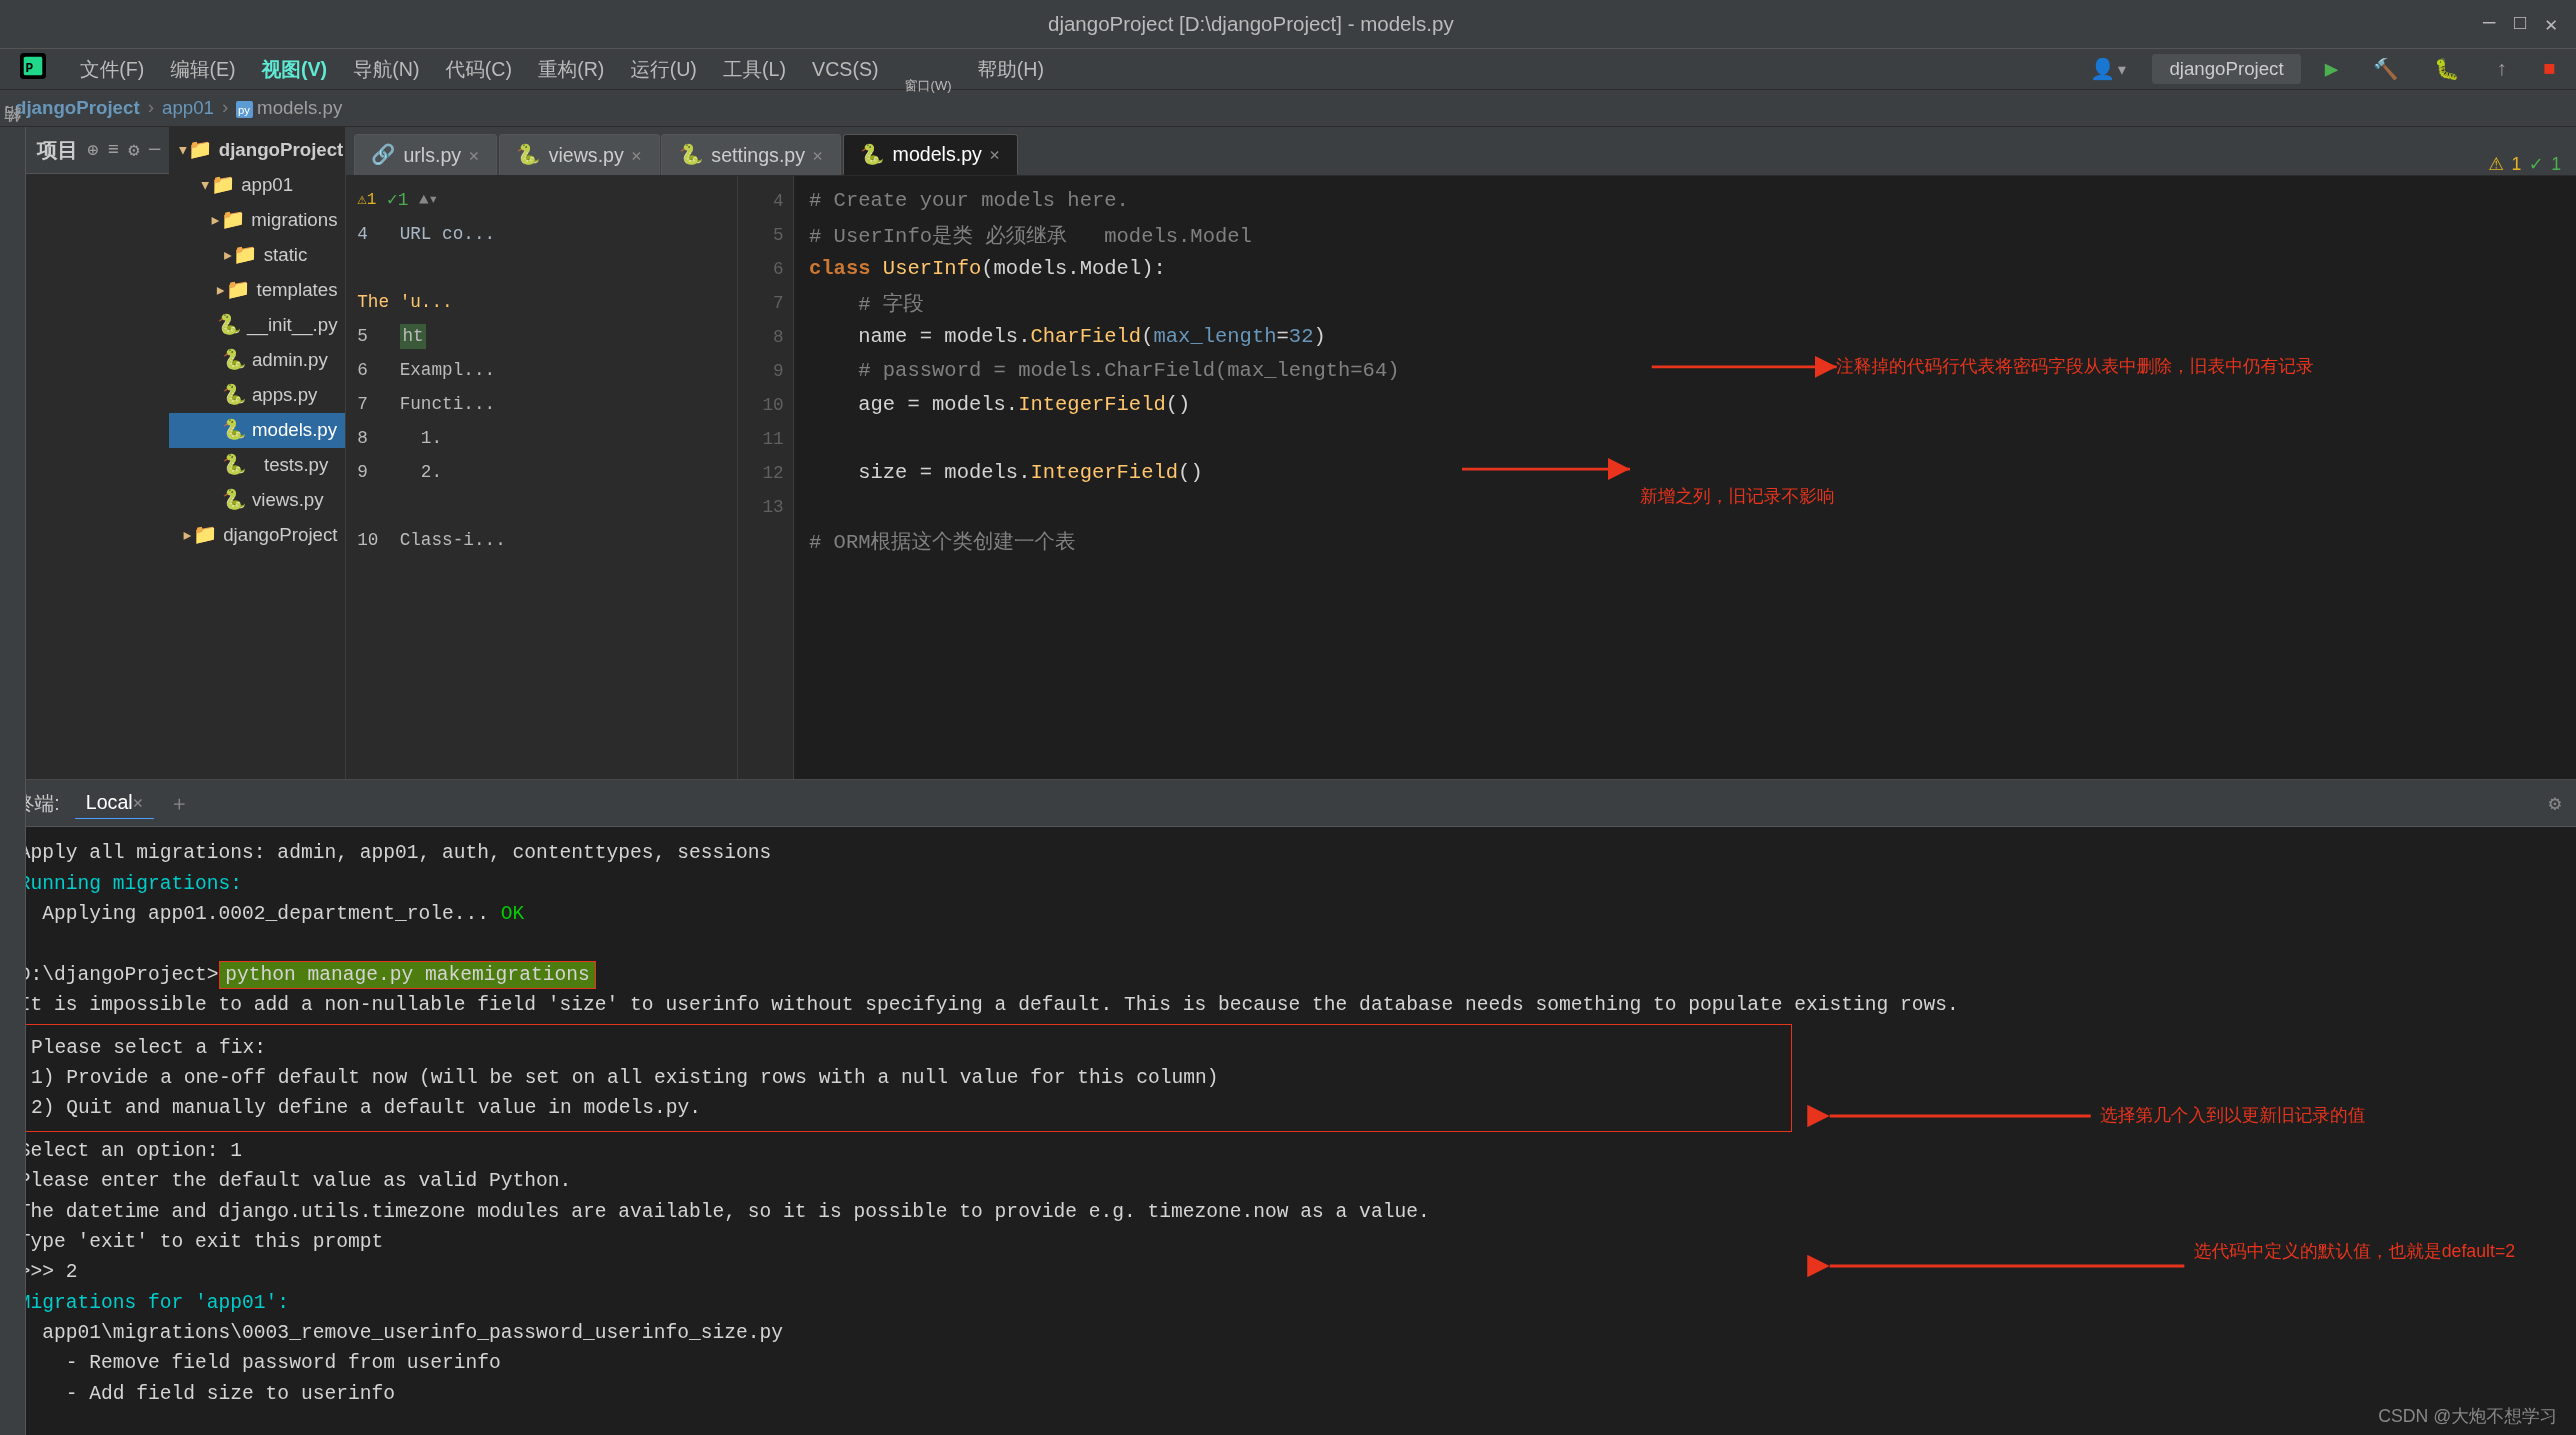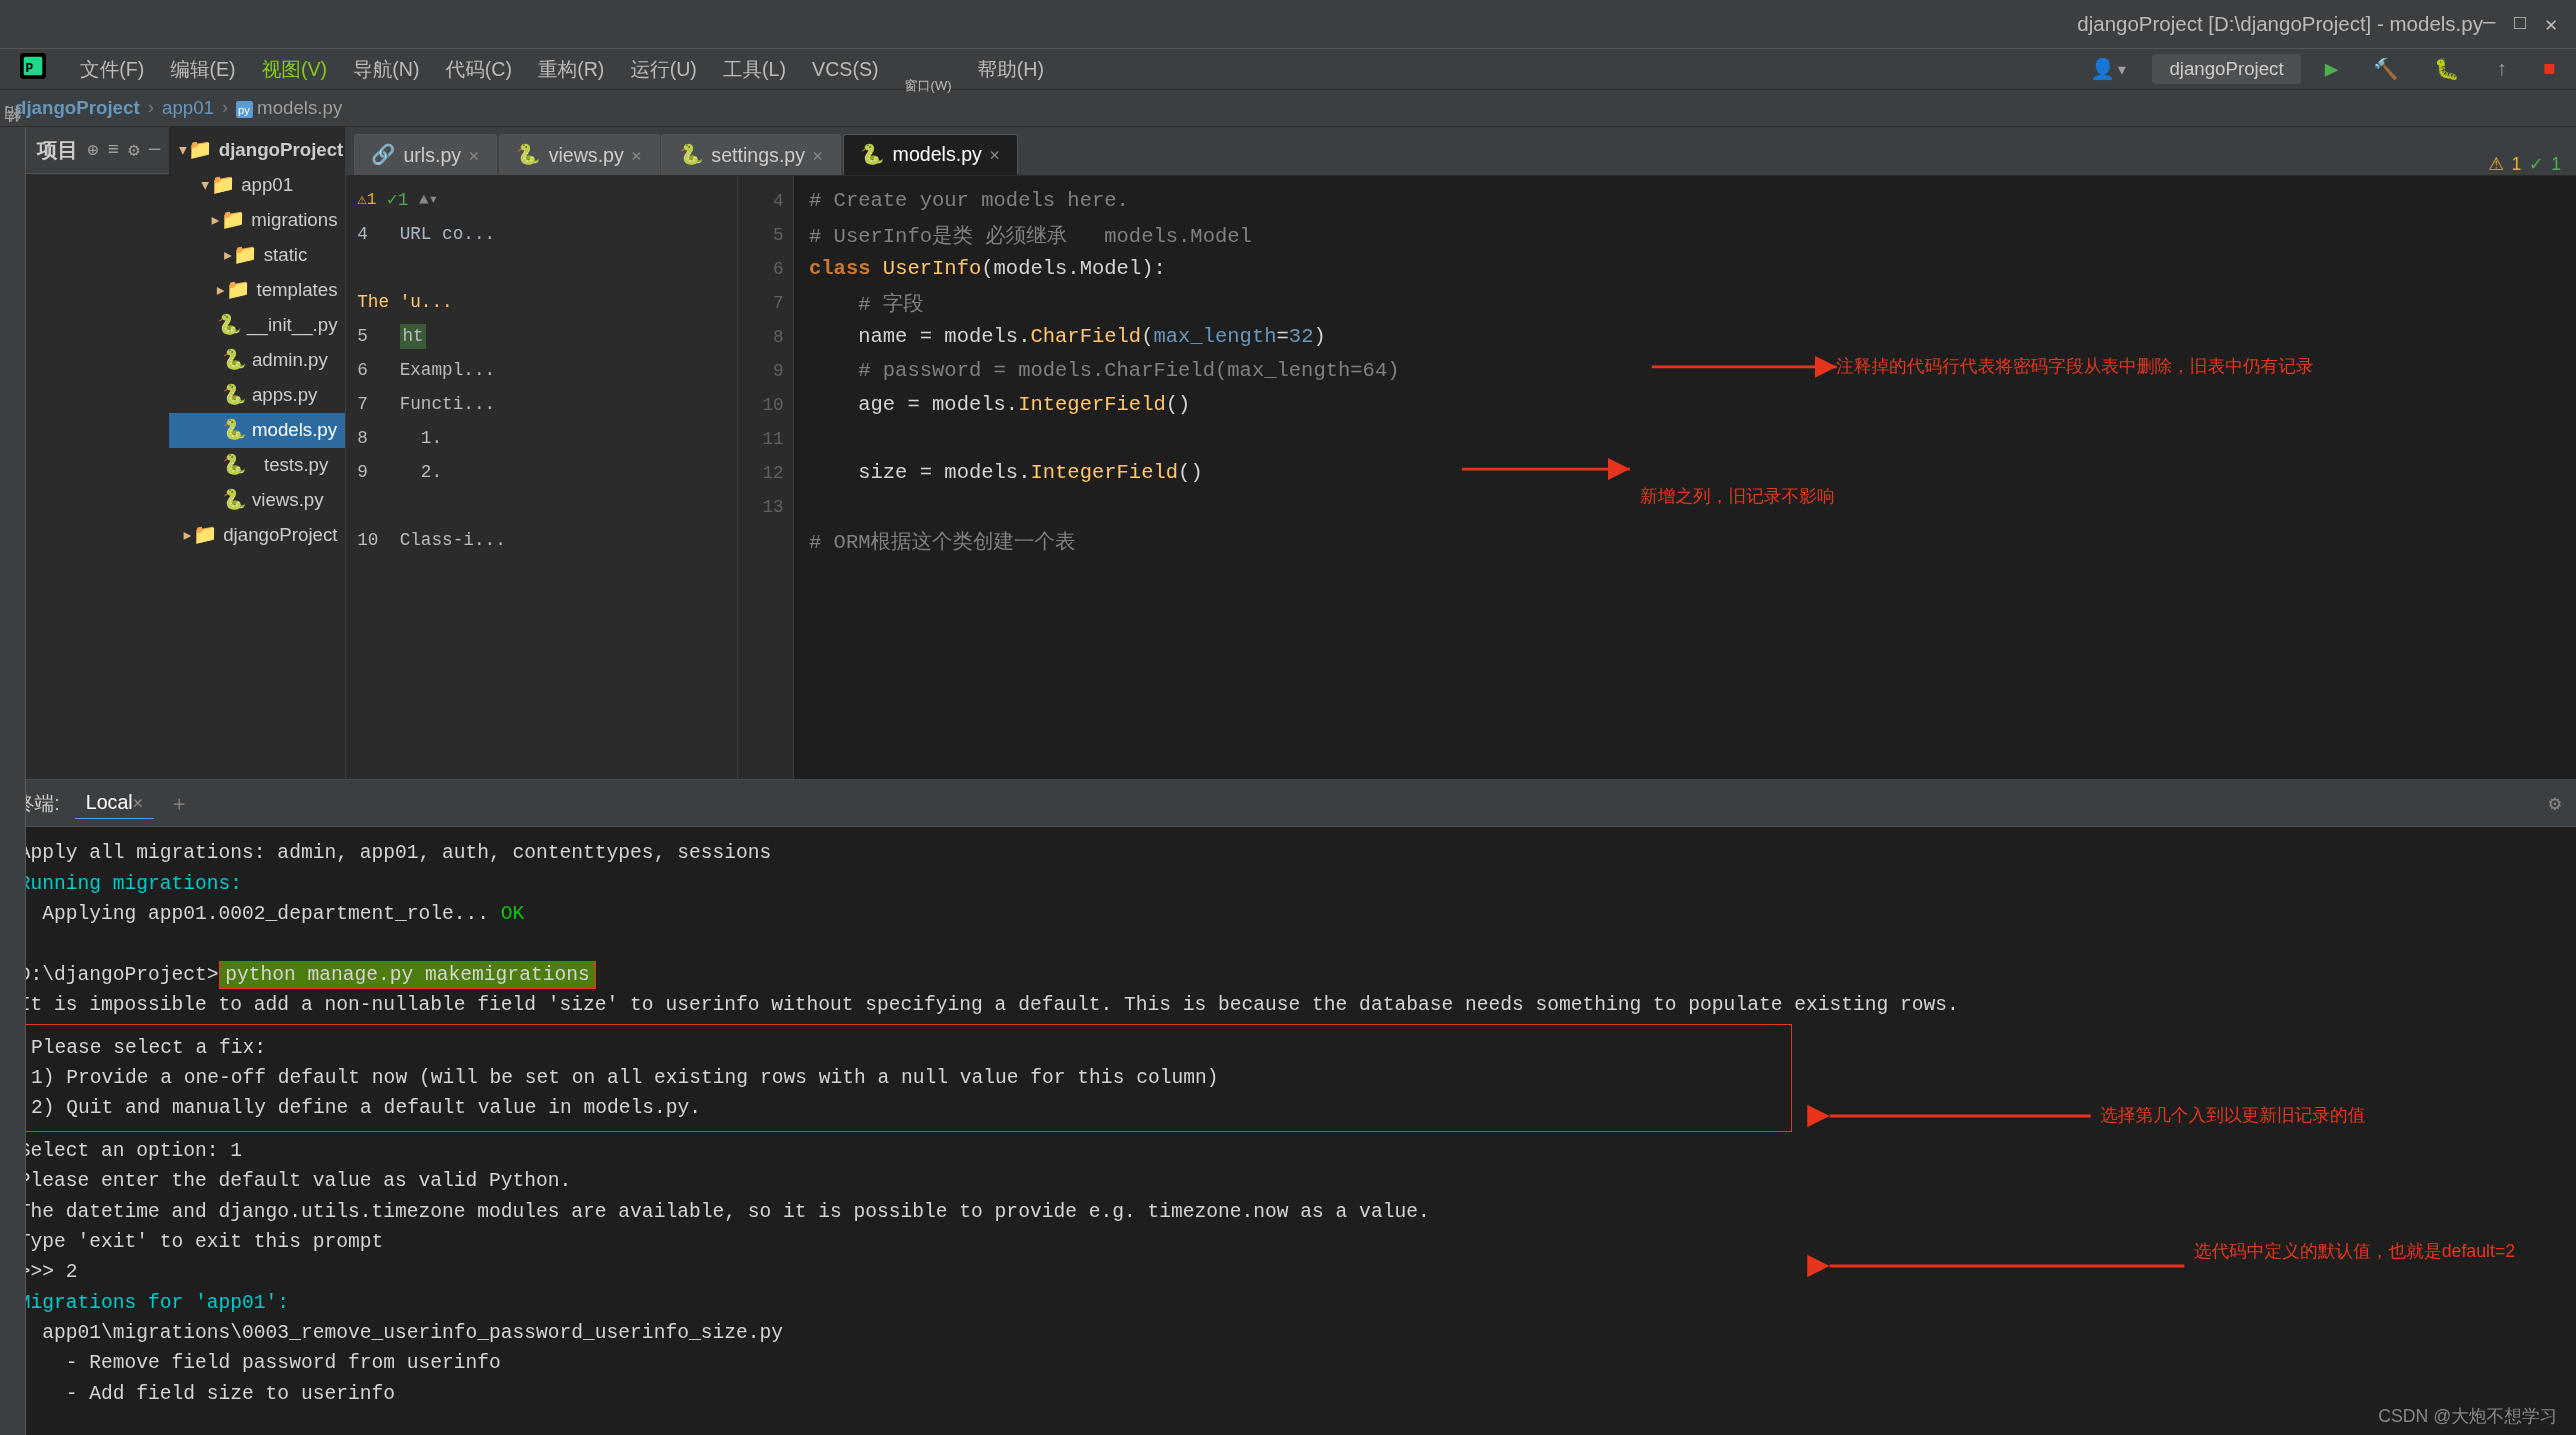--- a/index.html
+++ b/index.html
@@ -261,39 +261,39 @@
       bottom: 9.3px;
       right: 18.7px;
       font-size: 17.7px;
       color: #888;
     }
   </style>
 </head>
 <body>
 
 <div id="title-bar">
-  <span style="flex:1;text-align:right;font-size:20.5px;color:#bbb;font-family:sans-serif;">djangoProject [D:\djangoProject] - models.py</span>
+  <span style="flex:1;text-align:center;font-size:20.5px;color:#bbb;font-family:sans-serif;">djangoProject [D:\djangoProject] - models.py</span>
   <div style="display:flex;gap:18.7px;color:#bbb;font-size:20.5px;">
     <span>─</span>
     <span>□</span>
     <span>✕</span>
   </div>
 </div>
 
 <div id="menu-bar">
   <span style="margin-right:7.5px;">
     <svg width="26" height="26" viewBox="0 0 28 28" style="font-size:21px">
         <rect width="28" height="28" fill="#000" rx="4"></rect>
         <rect x="4" y="4" width="20" height="20" fill="#21d789" rx="2"></rect>
         <text x="6" y="20" font-size="14" fill="#000" font-weight="bold">P</text>
       </svg>
   </span>
   <span style="font-family:sans-serif;font-size:19.6px;color:#bbb;padding:3.7px 11.2px;">文件(F)</span>
   <span style="font-family:sans-serif;font-size:19.6px;color:#bbb;padding:3.7px 11.2px;">编辑(E)</span>
-  <span style="font-family:sans-serif;font-size:19.6px;color:#84cc16;padding:3.7px 11.2px;">视图(V)</span>
+  <span style="font-family:sans-serif;font-size:19.6px;color:#5eead4;padding:3.7px 11.2px;font-weight:bold;">视图(V)</span>
   <span style="font-family:sans-serif;font-size:19.6px;color:#bbb;padding:3.7px 11.2px;">导航(N)</span>
   <span style="font-family:sans-serif;font-size:19.6px;color:#bbb;padding:3.7px 11.2px;">代码(C)</span>
   <span style="font-family:sans-serif;font-size:19.6px;color:#bbb;padding:3.7px 11.2px;">重构(R)</span>
   <span style="font-family:sans-serif;font-size:19.6px;color:#bbb;padding:3.7px 11.2px;">运行(U)</span>
   <span style="font-family:sans-serif;font-size:19.6px;color:#bbb;padding:3.7px 11.2px;">工具(L)</span>
   <span style="font-family:sans-serif;font-size:19.6px;color:#bbb;padding:3.7px 11.2px;">VCS(S)</span>
   <span style="font-family:sans-serif;font-size:13px;color:#bbb;padding:3.7px 11.2px;margin-top:34px;">窗口(W)</span>
   <span style="font-family:sans-serif;font-size:19.6px;color:#bbb;padding:3.7px 11.2px;">帮助(H)</span>
   <div style="margin-left:auto;display:flex;align-items:center;gap:13px;">
     <span style="color:#9e9e9e;font-size:20.5px;">👤▾</span>

